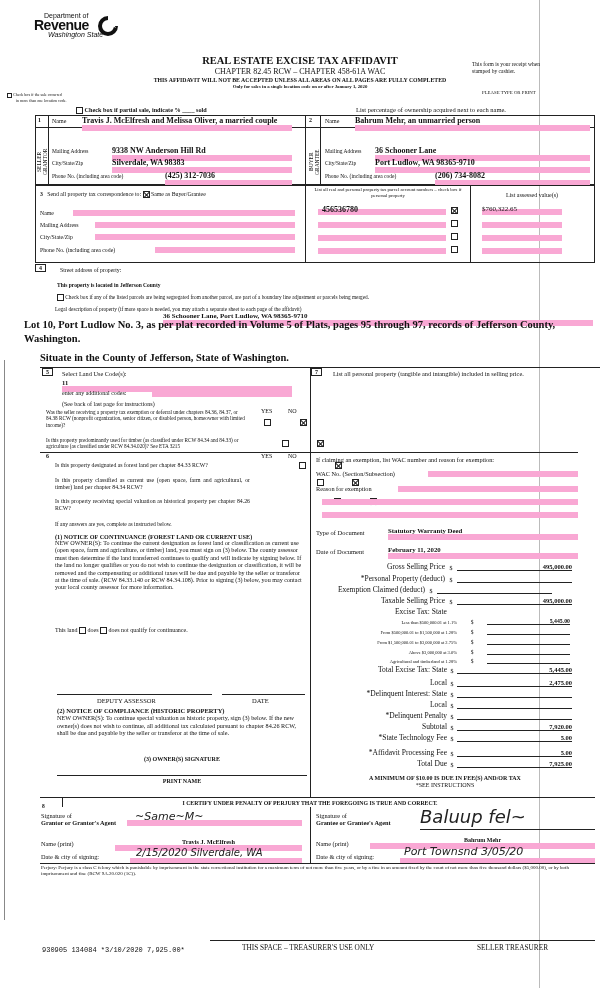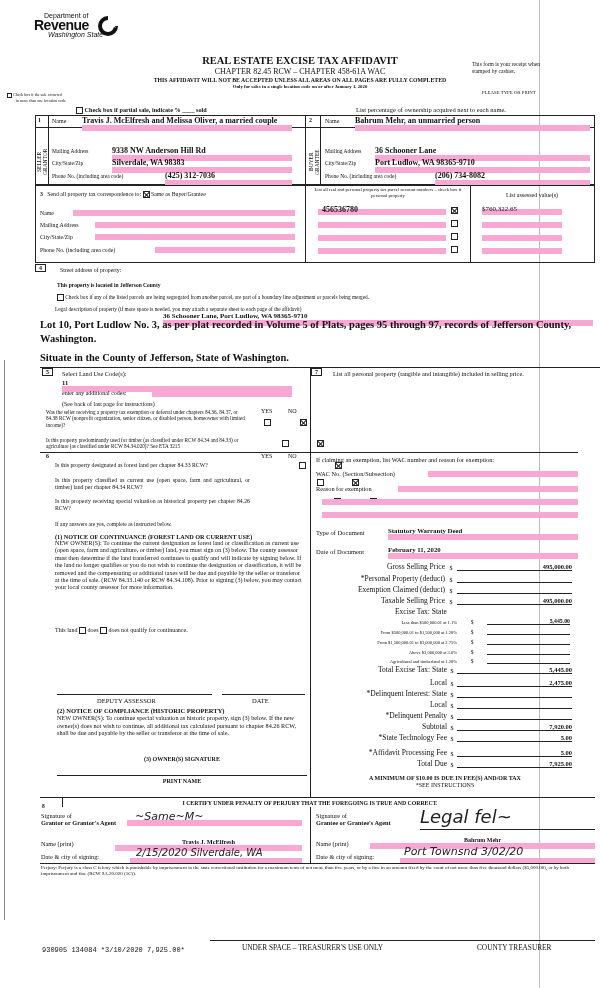--- a/index.html
+++ b/index.html
@@ -148,21 +148,21 @@
 
 <div class="abs" style="left:35px; top:264px;"><span class="num">4</span></div>
 <div class="abs" style="left:60px; top:267px; font-size:5.8px;">Street address of property:</div>
 <div class="abs fill ul" style="left:163px; top:264px; width:430px; font-size:7px;margin-top:48px;">36 Schooner Lane, Port Ludlow, WA  98365-9710</div>
 <div class="abs b" style="left:57px; top:282px; font-size:5.5px;">This property is located in Jefferson County</div>
 <div class="abs" style="left:57px; top:294px; font-size:5.3px;">
   <span class="cb"></span>
   <span>Check box if any of the listed parcels are being segregated from another parcel, are part of a boundary line adjustment or parcels being merged.</span>
 </div>
 <div class="abs" style="left:55px; top:306px; font-size:5.3px;">Legal description of property (if more space is needed, you may attach a separate sheet to each page of the affidavit)</div>
-<div class="abs b" style="left:40px; top:318px; width:560px; font-size:10.5px; line-height:14px;">Lot 10, Port Ludlow No. 3, as per plat recorded in Volume 5 of Plats, pages 95 through 97, records of Jefferson County, Washington.</div>
+<div class="abs b" style="left:24px; top:318px; width:560px; font-size:10.5px; line-height:14px;">Lot 10, Port Ludlow No. 3, as per plat recorded in Volume 5 of Plats, pages 95 through 97, records of Jefferson County, Washington.</div>
 <div class="abs b" style="left:40px; top:352px; font-size:10.5px;font-family:Liberation Serif, serif;">Situate in the County of Jefferson, State of Washington.</div>
 
 
 <div class="hline" style="left:40px; top:367px; width:270px;"></div>
 <div class="hline" style="left:310px; top:367px; width:290px;"></div>
 <div class="vline" style="left:310px; top:367px; height:430px; background:#222;"></div>
 
 <div class="abs" style="left:42px; top:368px;"><span class="num">5</span></div>
 <div class="abs" style="left:62px; top:370px; font-size:6.3px;">Select Land Use Code(s):</div>
 <div class="abs fill ul" style="left:62px; top:379px; width:230px; font-size:6.5px;">11</div>
@@ -236,21 +236,21 @@
   <div class="amt-label" style="width:135px;">Gross Selling Price</div>
   <div style="width:12px; text-align:center; font-size:6px;">$</div>
   <div class="amt-line" style="width:115px;">495,000.00</div>
 </div>
 <div class="row" style="left:310px; top:574px; width:270px;">
   <div class="amt-label" style="width:135px;">*Personal Property (deduct)</div>
   <div style="width:12px; text-align:center; font-size:6px;">$</div>
   <div class="amt-line" style="width:115px; height:8px;"></div>
 </div>
 <div class="row" style="left:310px; top:585px; width:270px;">
-  <div class="amt-label" style="width:135px;">Exemption Claimed (deduct)</div>
+  <div class="amt-label" style="width:115px;">Exemption Claimed (deduct)</div>
   <div style="width:12px; text-align:center; font-size:6px;">$</div>
   <div class="amt-line" style="width:115px; height:8px;"></div>
 </div>
 <div class="row" style="left:310px; top:596px; width:270px;">
   <div class="amt-label" style="width:135px;">Taxable Selling Price</div>
   <div style="width:12px; text-align:center; font-size:6px;">$</div>
   <div class="amt-line" style="width:115px;">495,000.00</div>
 </div>
 <div class="abs" style="left:395px; top:607px; font-size:7.5px;">Excise Tax:  State</div>
 
@@ -344,29 +344,29 @@
 <div class="abs b ul" style="left:115px; top:838px; width:187px; text-align:center; font-size:6.3px;">Travis J. McElfresh</div>
 <div class="abs" style="left:41px; top:853px; font-size:6.3px;">Date &amp; city of signing:</div>
 <div class="abs ul sig" style="left:130px; top:847px; width:172px; font-size:10px; padding-left:6px;">2/15/2020  Silverdale, WA</div>
 
 <div class="vline" style="left:310px; top:807px; height:56px; background:#222;"></div>
 
 <div class="abs" style="left:316px; top:812px; font-size:6.3px; line-height:7px;">
   <div>Signature of</div>
   <div class="b">Grantee or Grantee's Agent</div>
 </div>
-<div class="abs sig" style="left:420px; top:806px; width:175px; height:24px; font-size:18px; border-bottom:1px solid #222;">Legal fel~</div>
+<div class="abs sig" style="left:420px; top:806px; width:175px; height:24px; font-size:18px; border-bottom:1px solid #222;">Baluup fel~</div>
 <div class="abs" style="left:316px; top:840px; font-size:6.3px;">Name (print)</div>
 <div class="abs b ul" style="left:370px; top:837px; width:225px; text-align:center; font-size:6px;">Bahrum Mehr</div>
 <div class="abs" style="left:316px; top:853px; font-size:6.3px;">Date &amp; city of signing:</div>
-<div class="abs ul sig" style="left:400px; top:845px; width:195px; font-size:11px; padding-left:4px;">Port Townsnd  3/02/20</div>
+<div class="abs ul sig" style="left:400px; top:845px; width:195px; font-size:11px; padding-left:4px;">Port Townsnd  3/05/20</div>
 
 <div class="hline" style="left:40px; top:863px; width:555px;"></div>
 <div class="abs" style="left:41px; top:865px; width:555px; font-size:5px; line-height:6.4px;">Perjury: Perjury is a class C felony which is punishable by imprisonment in the state correctional institution for a maximum term of not more than five years, or by a fine in an amount fixed by the court of not more than five thousand dollars ($5,000.00), or by both imprisonment and fine (RCW 9A.20.020 (1C)).</div>
 
 
 <div class="abs" style="left:42px; top:946px; font-family:'Liberation Mono', monospace; font-size:7px;">930905 134084 *3/10/2020 7,925.00*</div>
 <div class="hline" style="left:210px; top:940px; width:385px;"></div>
-<div class="abs" style="left:242px; top:943px; font-size:7.3px;">UNDER SPACE – TREASURER'S USE ONLY</div>
-<div class="abs" style="left:477px; top:943px; font-size:7.3px;">COUNTY TREASURER</div>
+<div class="abs" style="left:242px; top:943px; font-size:7.3px;">THIS SPACE – TREASURER'S USE ONLY</div>
+<div class="abs" style="left:477px; top:943px; font-size:7.3px;">SELLER TREASURER</div>
 
 
 
 
 </body></html>

